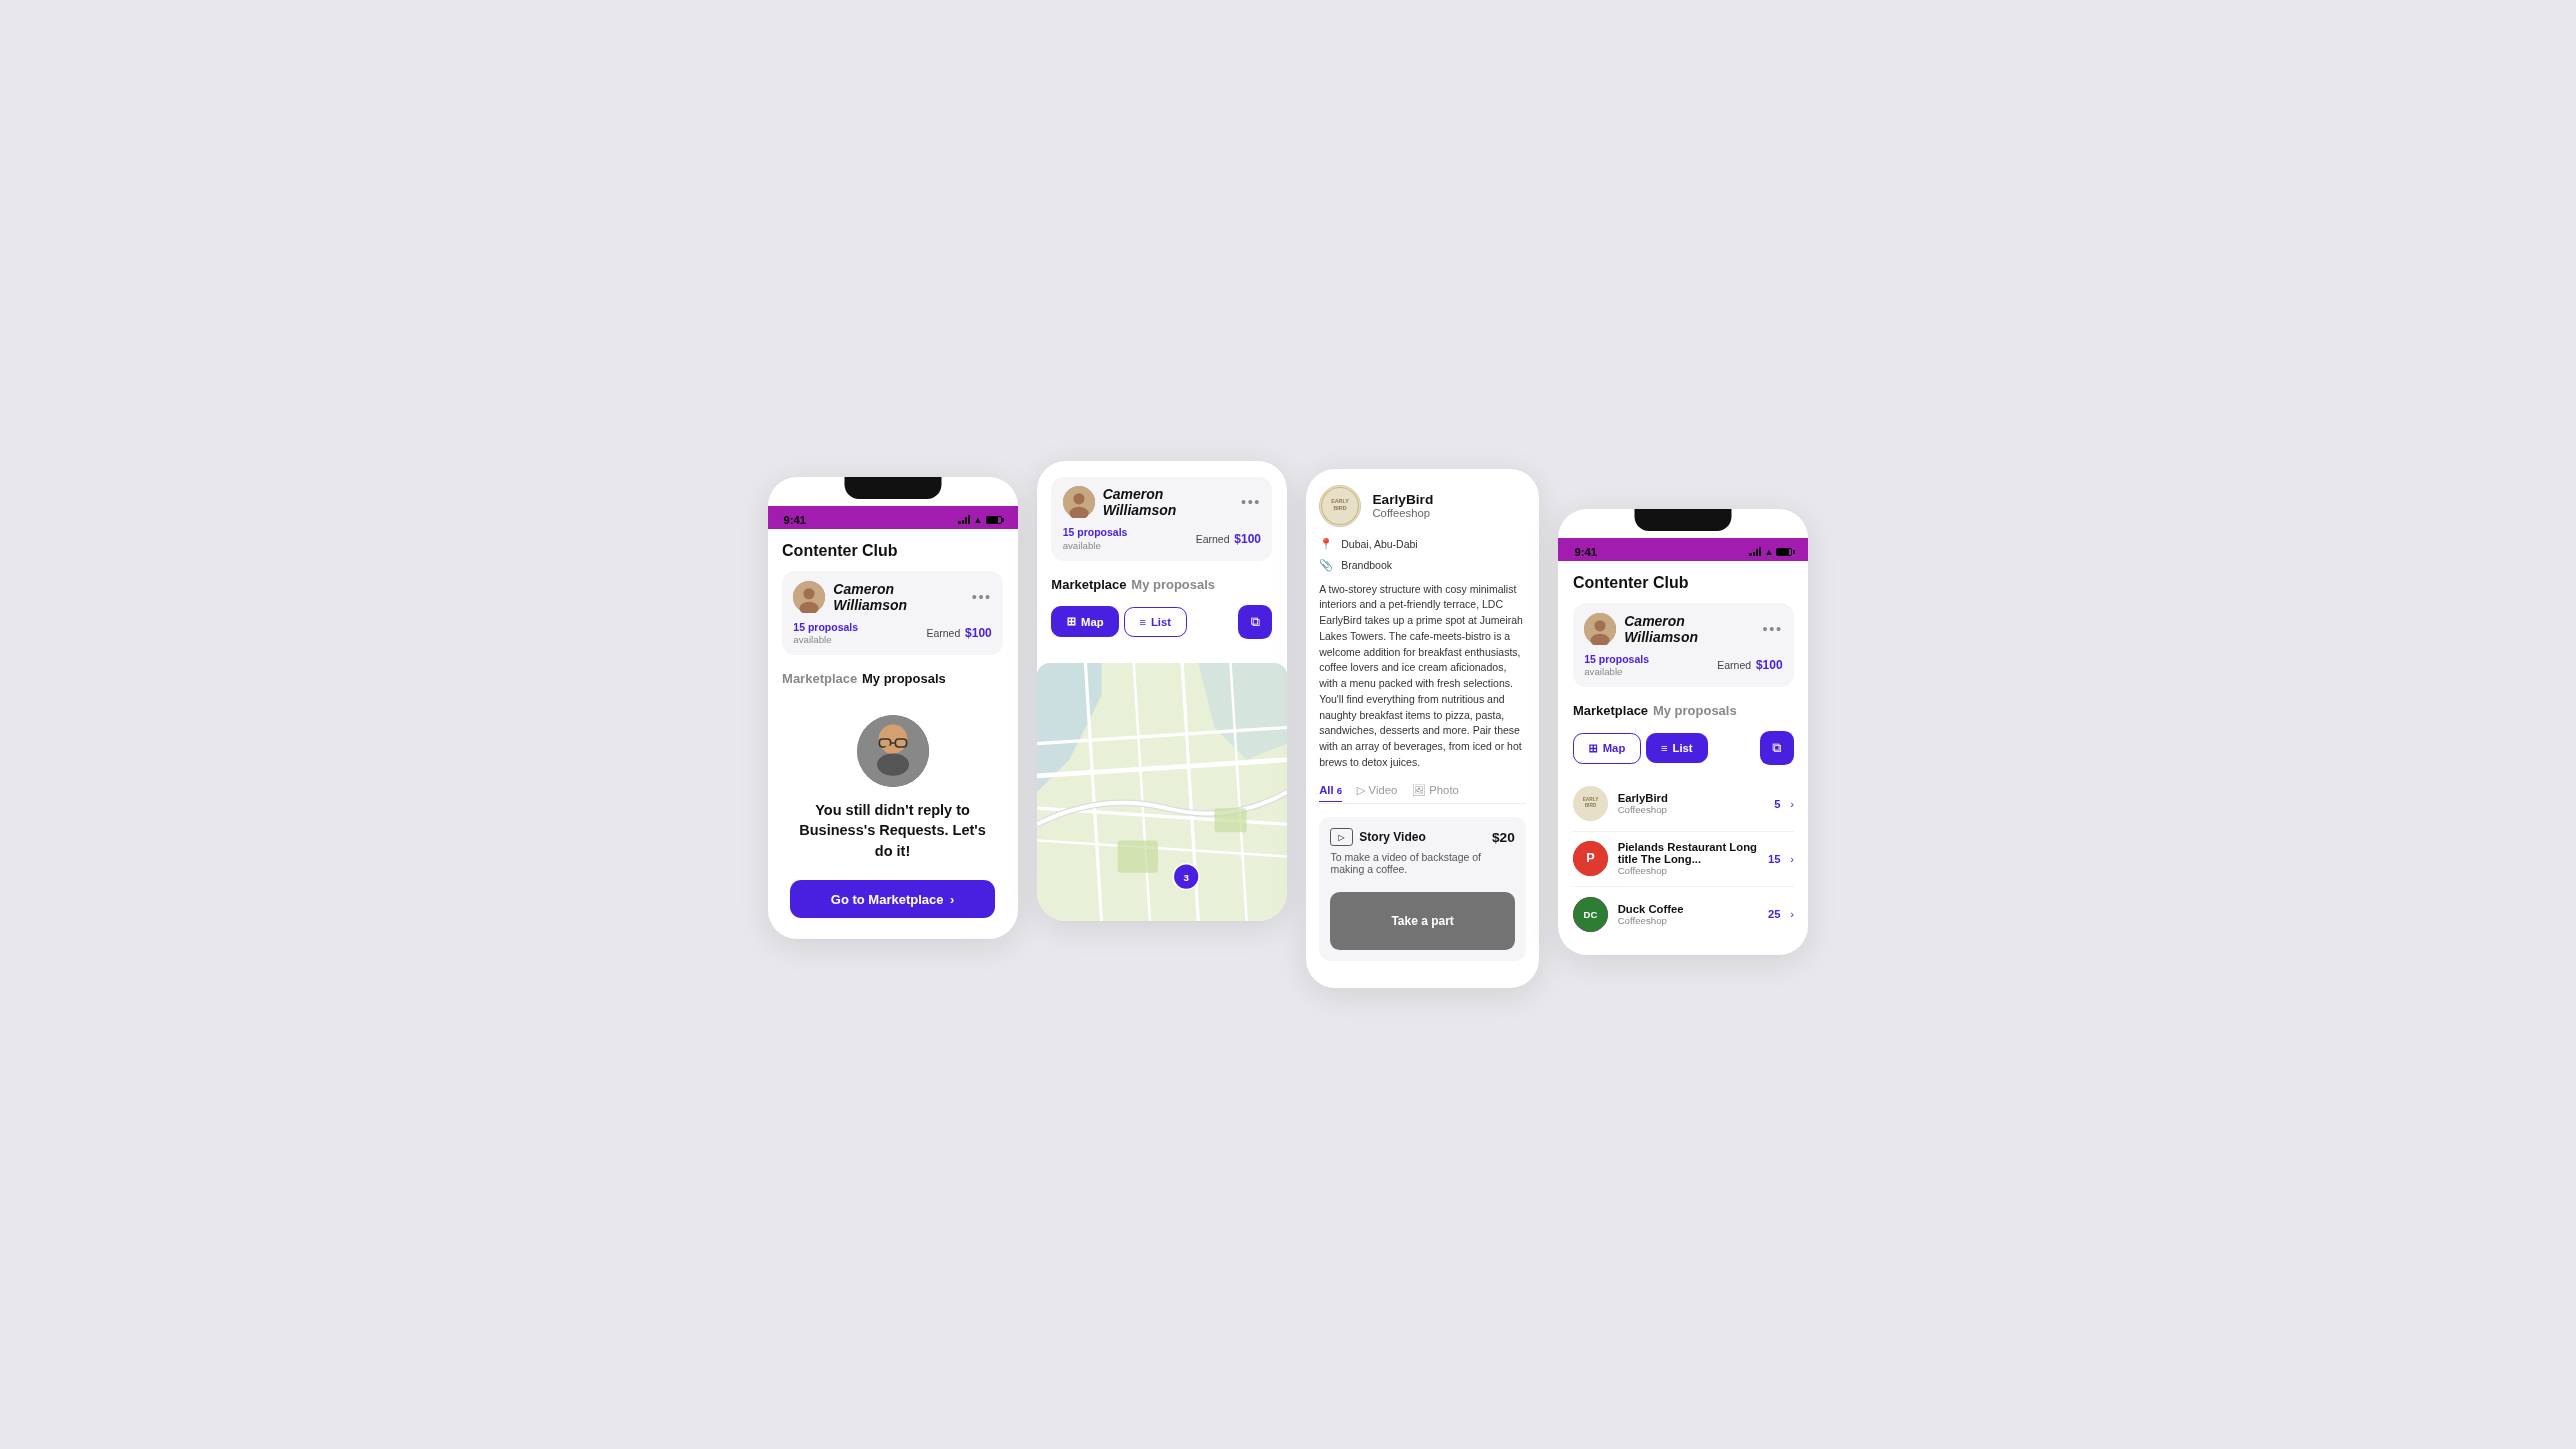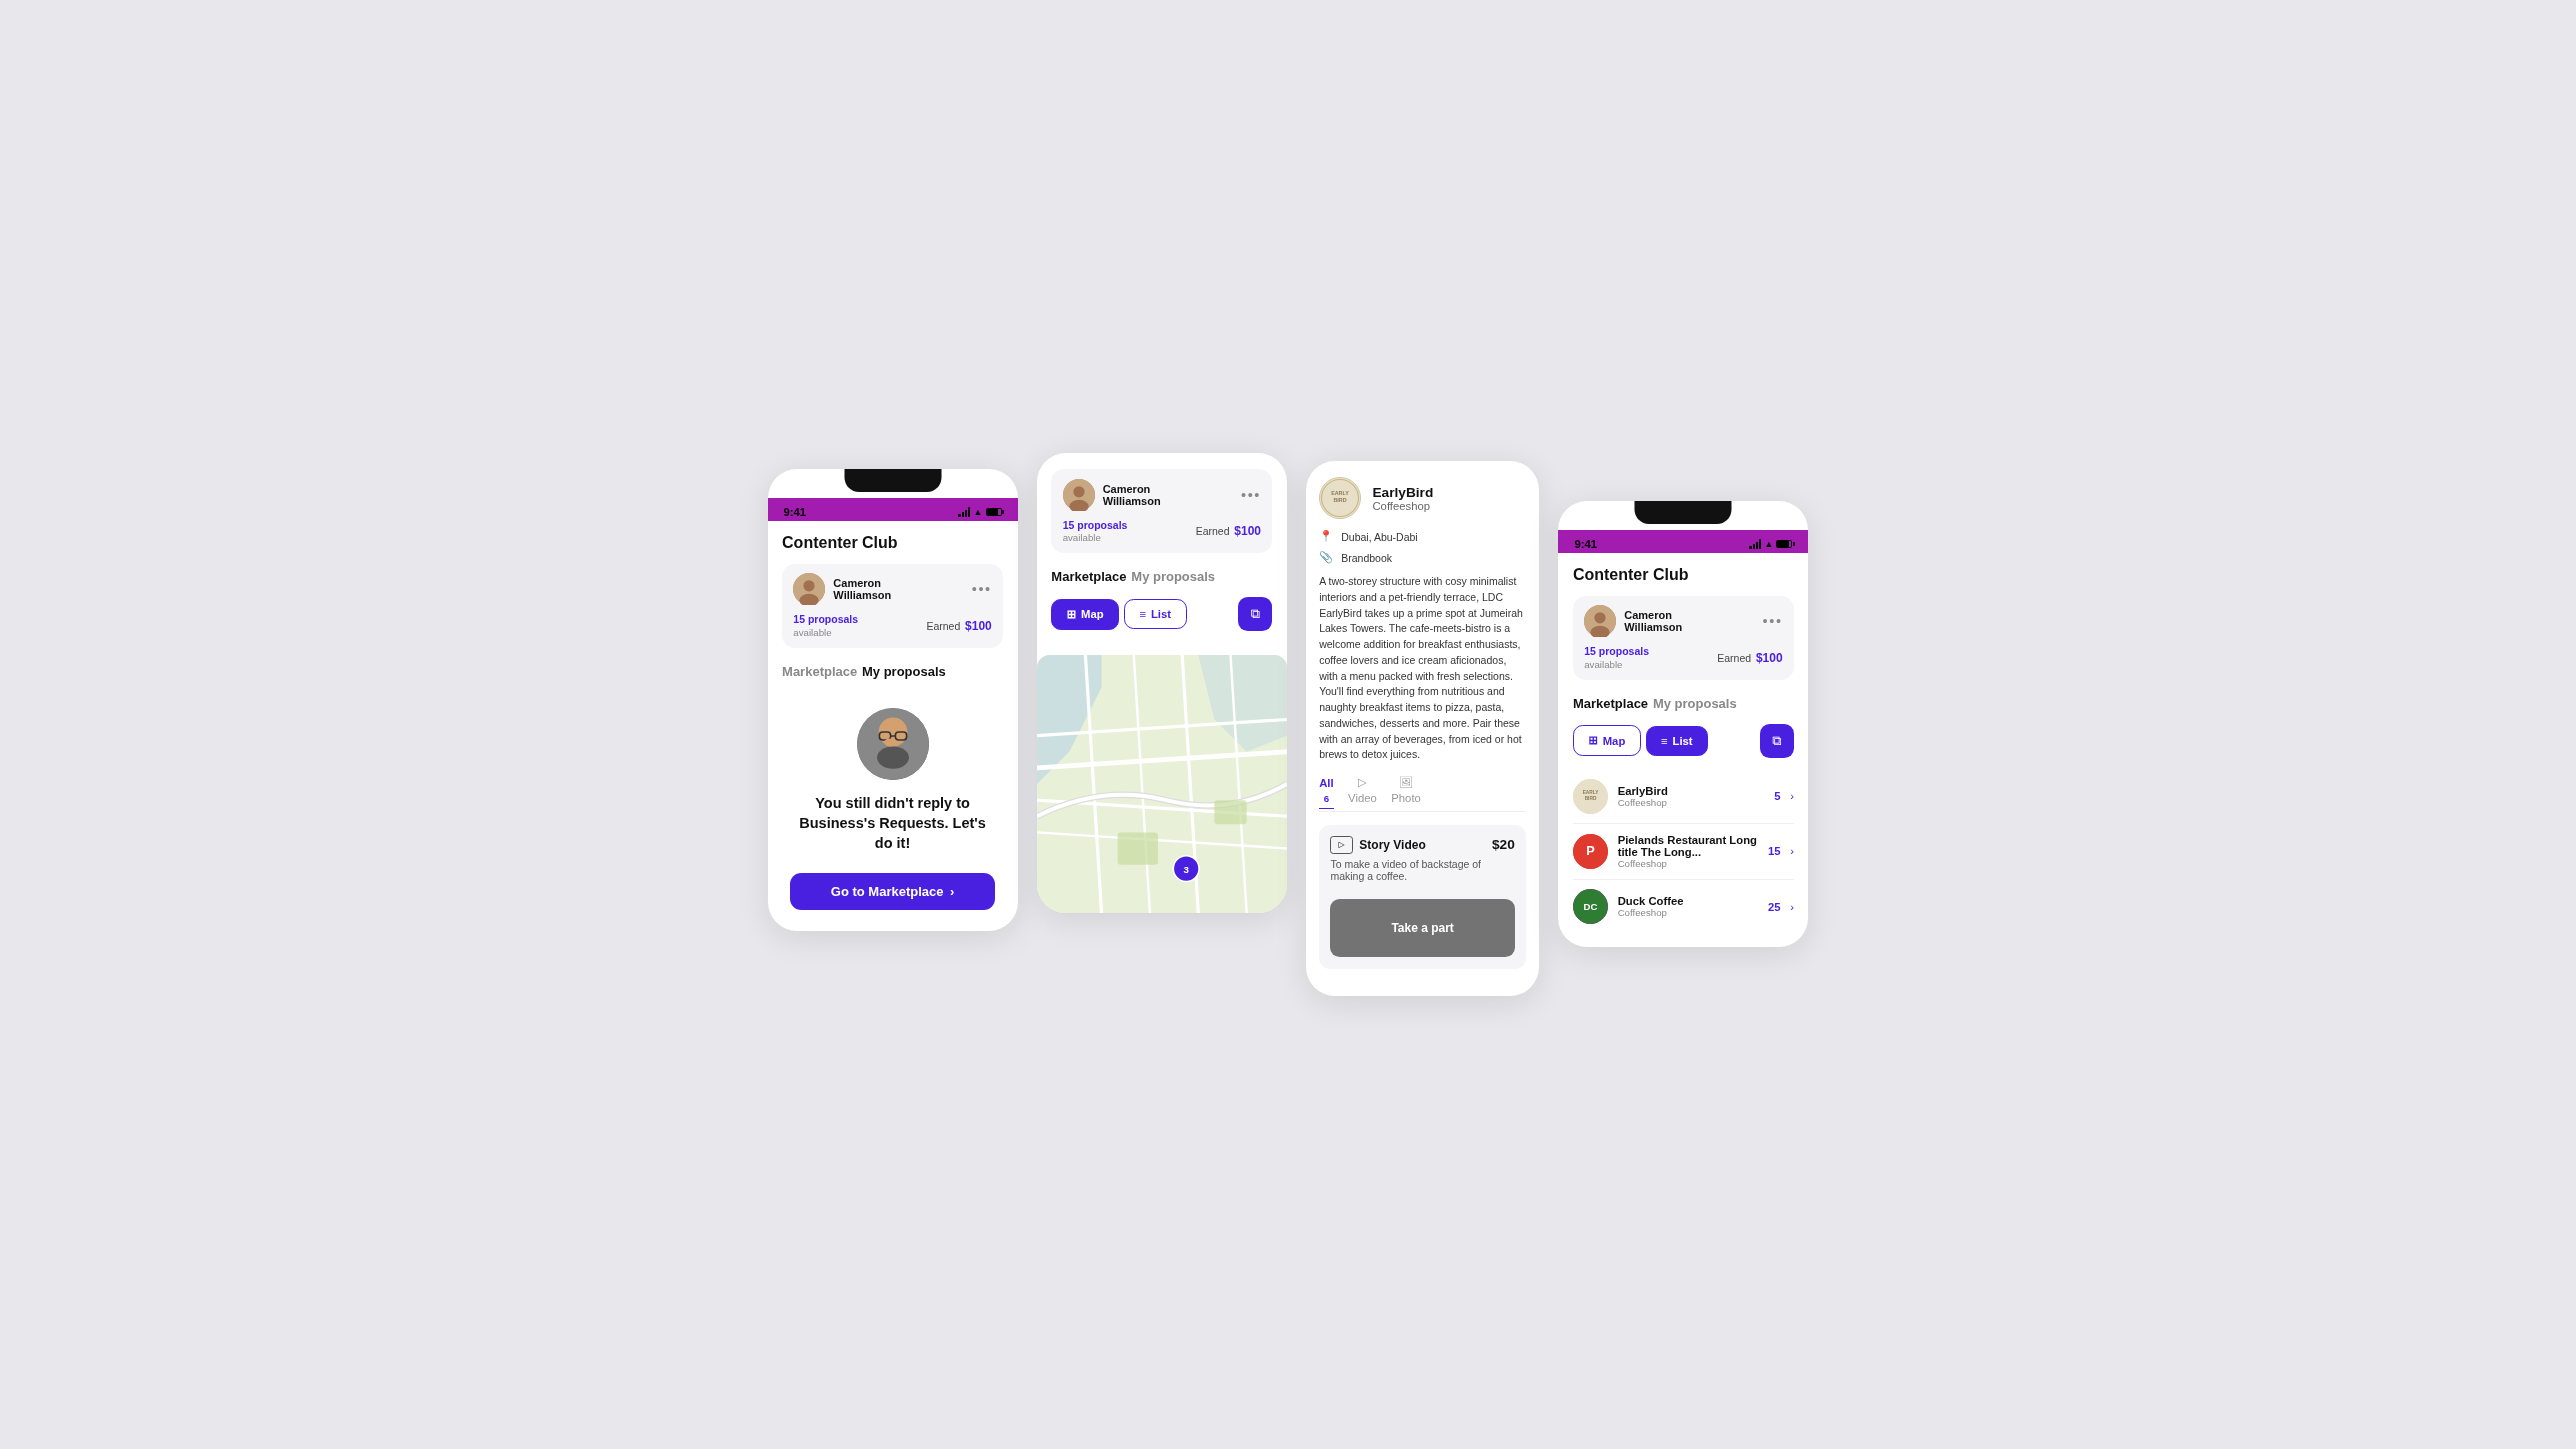--- a/index.html
+++ b/index.html
@@ -77,21 +77,21 @@
     }
     .user-info { display: flex; align-items: center; gap: 8px; }
     .avatar-img {
       width: 32px; height: 32px;
       border-radius: 50%;
       background: linear-gradient(135deg, #c8a882 0%, #a07050 100%);
       display: flex; align-items: center; justify-content: center;
       font-size: 13px;
       color: #fff;
     }
-    .user-name { font-size: 11px; font-weight: 600; color: #111; }
+    .user-name { font-size: 14px; font-weight: 600; color: #111; font-style: italic; }
     .three-dots { font-size: 14.5px; color: #888; cursor: pointer; letter-spacing: 1.6px; }
     .proposals-link { font-size: 10.5px; font-weight: 600; color: #4a20e0; line-height: 1.3; }
     .proposals-sub { font-size: 9.7px; color: #888; font-weight: 400; }
     .earned-block { display: flex; align-items: center; gap: 4.8px; }
     .earned-label { font-size: 10.5px; color: #444; }
     .earned-amount { font-size: 12px; font-weight: 700; color: #4a20e0; }
 
     
     .user-card-full {
       background: #f5f5f7;
@@ -225,21 +225,21 @@
       gap: 14.5px;
       margin-bottom: 13px;
       border-bottom: 0.8px solid #eee;
       padding-bottom: 6.4px;
       align-items: center;
     }
     .filter-tab {
       font-size: 11.3px;
       color: #999;
       cursor: pointer;
-      display: flex; align-items: center; gap: 3.2px; flex-direction: column;
+      display: flex; align-items: center; gap: 3.2px;
     }
     .filter-tab.active {
       color: #4a20e0;
       font-weight: 700;
       border-bottom: 1.6px solid #4a20e0;
       padding-bottom: 4.8px;
       margin-bottom: -6.4px;
     }
     .filter-tab-count {
       font-size: 9.7px;

